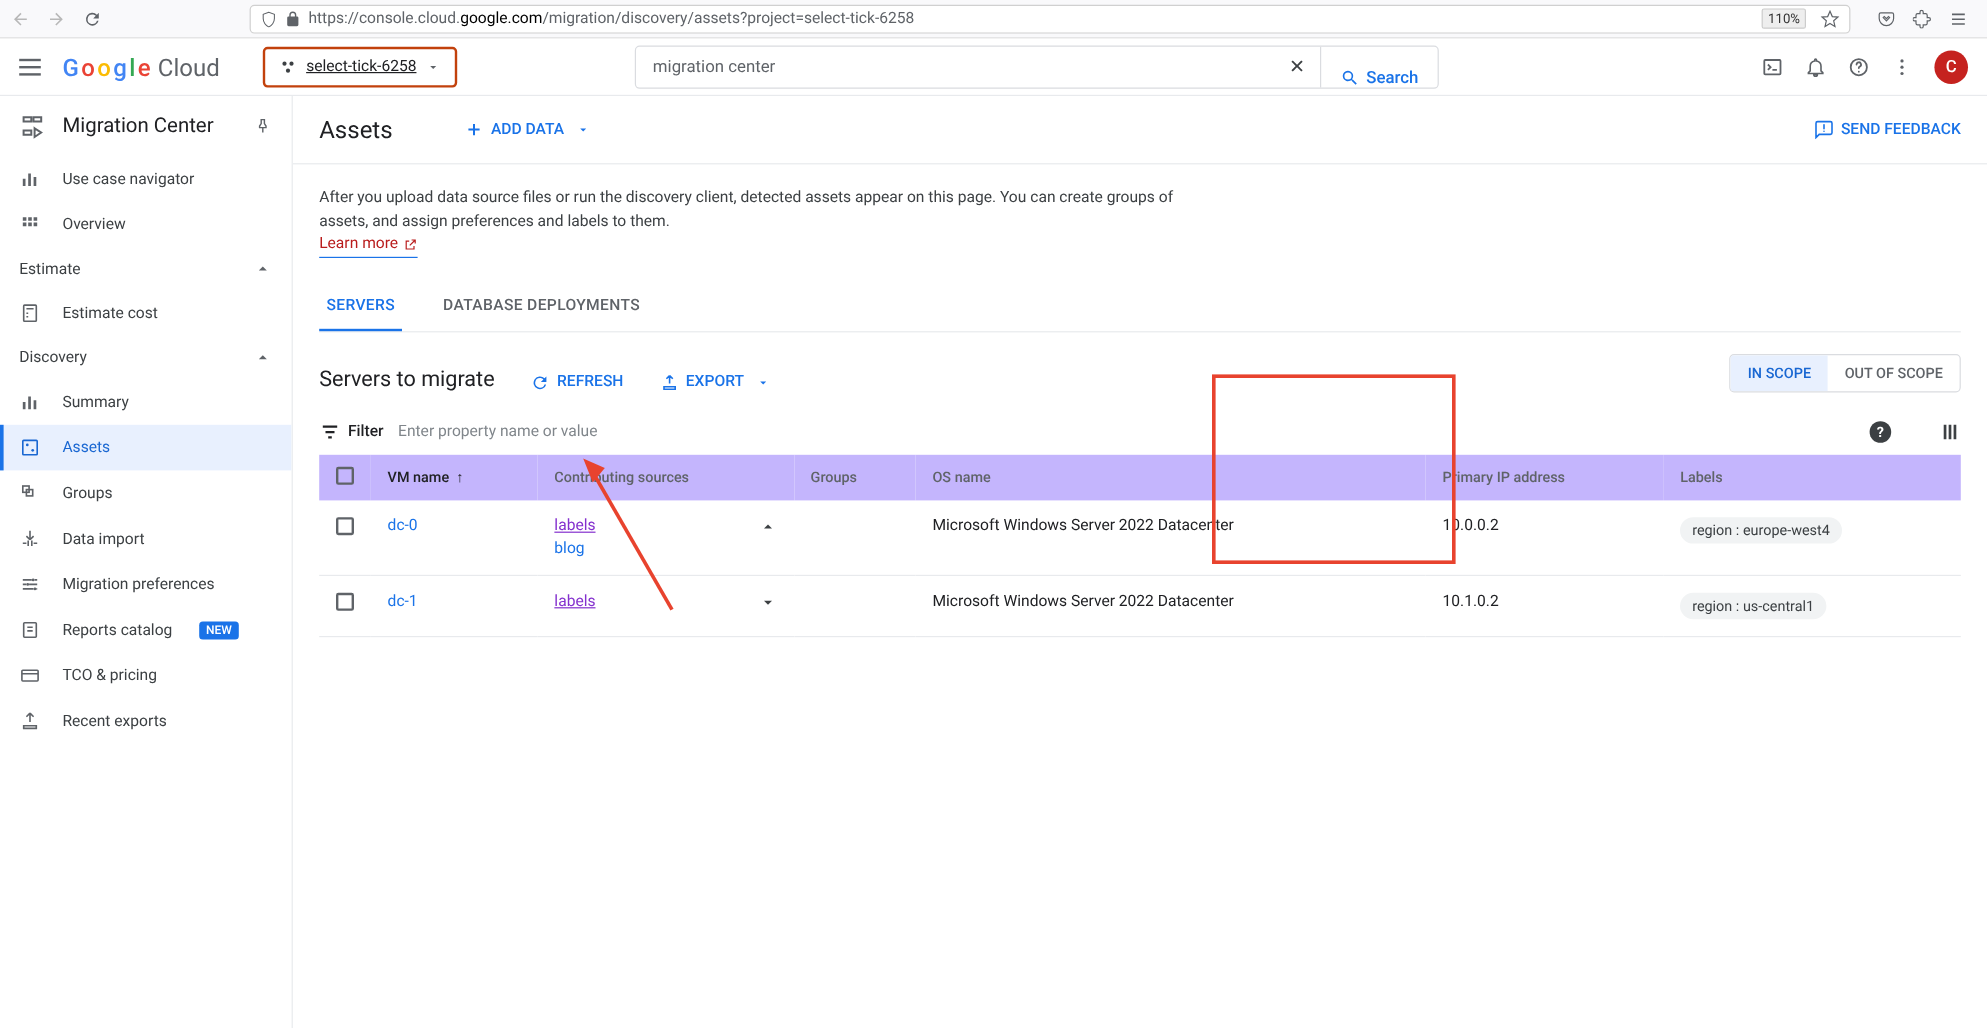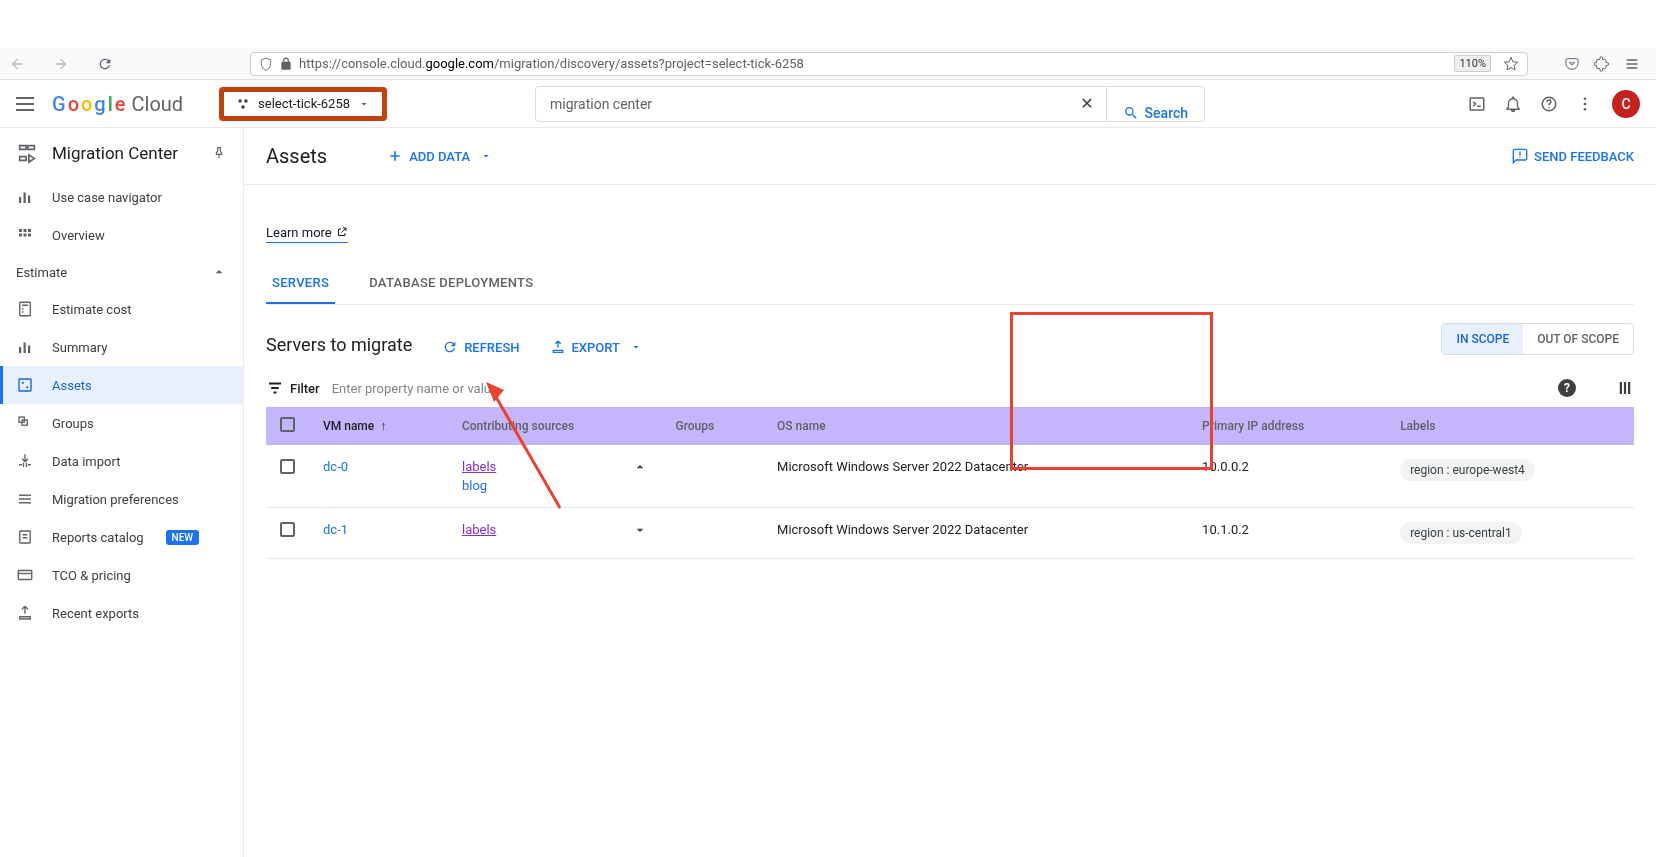--- a/index.html
+++ b/index.html
@@ -1,34 +1,34 @@
 <!DOCTYPE html>
 <html><head>
 <meta charset="utf-8">
 <style>
 * { margin: 0; padding: 0; box-sizing: border-box; font-family: 'Google Sans', Roboto, Arial, sans-serif; }
 body { background: #fff; color: #202124; font-size: 13px; }
 
 
-.browser-bar { display: flex; align-items: center; height: 32px; background: #f9f9fb; border-bottom: 1px solid #e0e0e0; padding: 0 8px; gap: 26px; margin-top: 48px; }
+.browser-bar { display: flex; align-items: center; height: 32px; background: #f9f9fb; border-bottom: 1px solid #e0e0e0; padding: 0 8px; gap: 12px; }
 .browser-bar .nav-btn { width: 18px; height: 18px; display: flex; align-items: center; justify-content: center; color: #5f6368; cursor: pointer; }
 .browser-bar .nav-btn.disabled { color: #b8b8b8; }
 .url-area { flex: 1; display: flex; align-items: center; background: #fff; border: 1px solid #d0d0d0; border-radius: 4px; height: 24px; padding: 0 8px; gap: 6px; margin-left: 110px; }
 .url-text { color: #5f6368; font-size: 13px; flex: 1; }
 .url-text .domain { color: #000; }
 .zoom-badge { background: #eee; border: 1px solid #ccc; padding: 1px 4px; font-size: 11px; border-radius: 2px; color: #333; }
 .browser-right { display: flex; gap: 14px; margin-left: 10px; margin-right: 8px; color: #5f6368; }
 
 
 .app-bar { display: flex; align-items: center; height: 48px; border-bottom: 1px solid #e8eaed; padding: 0 16px; gap: 18px; }
 .hamburger { display: flex; flex-direction: column; justify-content: space-between; width: 18px; height: 14px; cursor: pointer; }
 .hamburger span { height: 2px; background: #5f6368; }
 .gcloud-logo { display: flex; align-items: center; gap: 2px; font-size: 20px; }
 .gcloud-logo .cloud-word { color: #5f6368; margin-left: 4px; font-weight: 400; }
-.project-selector { display: flex; align-items: center; border: 5px solid #c2410c; border-radius: 4px; height: 34px; padding: 0 12px; gap: 8px; cursor: pointer; margin-left: 18px; }
+.project-selector { display: flex; align-items: center; border: 2px solid #c2410c; border-radius: 4px; height: 34px; padding: 0 12px; gap: 8px; cursor: pointer; margin-left: 18px; text-decoration: underline; }
 .search-wrap { display: flex; align-items: center; border: 1px solid #dadce0; border-radius: 4px; height: 36px; margin-left: 130px; flex: 1; max-width: 670px; }
 .search-input-area { flex: 1; padding: 0 14px; color: #5f6368; font-size: 14px; }
 .search-clear { padding: 0 12px; color: #3c4043; cursor: pointer; font-size: 16px; }
 .search-btn { display: flex; align-items: flex-end; gap: 6px; border-left: 1px solid #dadce0; height: 100%; padding: 0 16px; color: #1a73e8; font-weight: 500; cursor: pointer; font-size: 14px; }
 .app-bar-right { display: flex; align-items: center; gap: 18px; margin-left: auto; }
 .icon18 { width: 18px; height: 18px; color: #5f6368; cursor: pointer; }
 .avatar { width: 28px; height: 28px; background: #c5221f; border-radius: 50%; color: #fff; display: flex; align-items: center; justify-content: center; font-size: 14px; font-weight: 500; }
 
 
 .shell { display: flex; height: calc(100vh - 80px); }
@@ -45,21 +45,21 @@
 .chev { width: 16px; height: 16px; }
 .new-badge { background: #1a73e8; color: #fff; font-size: 10px; padding: 2px 6px; border-radius: 3px; font-weight: 500; margin-left: 4px; }
 
 
 .main { flex: 1; overflow-y: auto; padding: 0; }
 .page-header { display: flex; align-items: center; padding: 16px 22px; border-bottom: 1px solid #e8eaed; }
 .page-title { font-size: 20px; font-weight: 400; }
 .add-data { display: flex; align-items: center; gap: 6px; color: #1a73e8; font-weight: 500; font-size: 13px; margin-left: 60px; cursor: pointer; }
 .send-feedback { display: flex; align-items: center; gap: 6px; color: #1a73e8; font-weight: 500; font-size: 13px; margin-left: auto; cursor: pointer; padding-left: 40px; }
 .intro { padding: 18px 22px 0; max-width: 760px; font-size: 13px; color: #3c4043; line-height: 1.5; }
-.learn-more { color: #0f172a; border-bottom: 1px solid #1a73e8; cursor: pointer; display: inline-flex; align-items: center; gap: 4px; }
+.learn-more { color: #b91c1c; border-bottom: 1px solid #1a73e8; cursor: pointer; display: inline-flex; align-items: center; gap: 4px; }
 .tabs { display: flex; border-bottom: 1px solid #e8eaed; margin: 20px 22px 0; gap: 28px; }
 .tab { padding: 12px 6px; font-size: 13px; font-weight: 500; color: #5f6368; cursor: pointer; letter-spacing: 0.3px; }
 .tab.active { color: #1a73e8; border-bottom: 2px solid #1a73e8; }
 .sub-header { display: flex; align-items: flex-end; padding: 18px 22px 14px; gap: 30px; }
 .sub-title { font-size: 18px; }
 .action-link { display: flex; align-items: center; gap: 6px; color: #1a73e8; font-weight: 500; font-size: 13px; cursor: pointer; }
 .scope-toggle { margin-left: auto; display: flex; border: 1px solid #dadce0; border-radius: 4px; overflow: hidden; }
 .scope-btn { padding: 8px 14px; font-size: 12px; font-weight: 500; cursor: pointer; color: #5f6368; }
 .scope-btn.active { background: #e8f0fe; color: #1967d2; }
 .filter-row { display: flex; align-items: center; padding: 10px 22px; gap: 12px; }
@@ -227,20 +227,26 @@
     </div>
     <div class="nav-item">
       <span class="nav-icon">
           <svg viewBox="0 0 24 24" width="18" height="18">
             <rect x="5" y="3" width="14" height="18" rx="1" fill="none" stroke="currentColor" stroke-width="1.8"></rect>
             <path d="M8 7h8M8 12h2M8 16h2" stroke="currentColor" stroke-width="1.8"></path>
           </svg>
         </span>
       <span>Estimate cost</span>
     </div>
+    <div class="nav-section">
+      <span>Discovery</span>
+      <svg class="chev" viewBox="0 0 24 24">
+          <path d="M7 14l5-5 5 5z" fill="#5f6368"></path>
+        </svg>
+    </div>
     <div class="nav-item">
       <span class="nav-icon">
           <svg viewBox="0 0 24 24" width="18" height="18">
             <path d="M4 12h3v8H4zM10 6h3v14h-3zM16 10h3v10h-3z" fill="currentColor"></path>
           </svg>
         </span>
       <span>Summary</span>
     </div>
     <div class="nav-item active">
       <span class="nav-icon">
@@ -322,21 +328,21 @@
           </svg>
       </div>
       <div class="send-feedback">
         <svg width="16" height="16" viewBox="0 0 24 24">
             <path d="M20 2H4a2 2 0 0 0-2 2v18l4-4h14a2 2 0 0 0 2-2V4a2 2 0 0 0-2-2zM12 14h0M12 6v5" fill="none" stroke="currentColor" stroke-width="2" stroke-linecap="round"></path>
           </svg>
         <span>SEND FEEDBACK</span>
       </div>
     </div>
     <div class="intro">
-      <br>
+      <span>After you upload data source files or run the discovery client, detected assets appear on this page. You can create groups of assets, and assign preferences and labels to them.</span><br>
       <span class="learn-more">
           <span>Learn more</span> 
           <svg width="12" height="12" viewBox="0 0 24 24">
             <path d="M14 4h6v6M20 4l-9 9M18 14v5H5V6h5" fill="none" stroke="currentColor" stroke-width="2"></path>
           </svg>
         </span>
     </div>
     <div class="tabs">
       <div class="tab active">SERVERS</div>
       <div class="tab">DATABASE DEPLOYMENTS</div>

